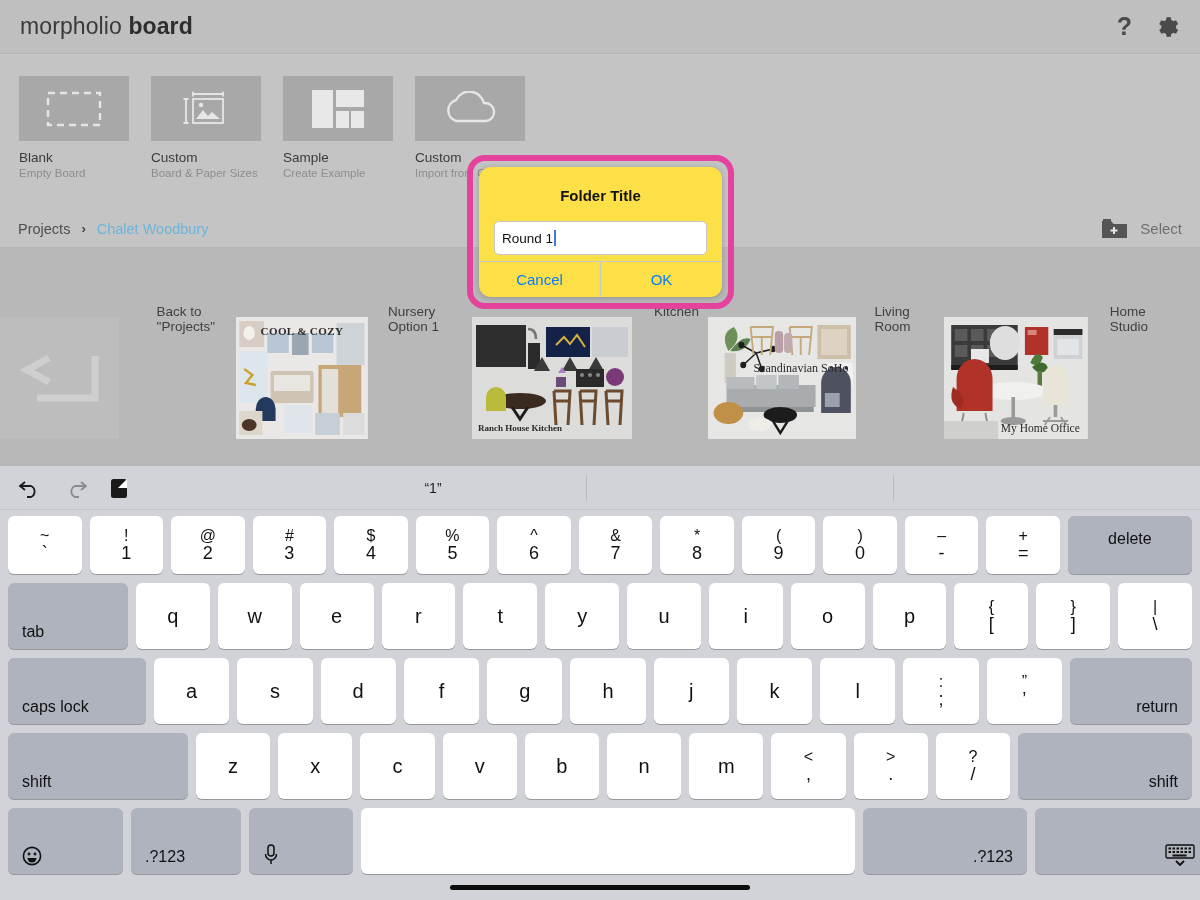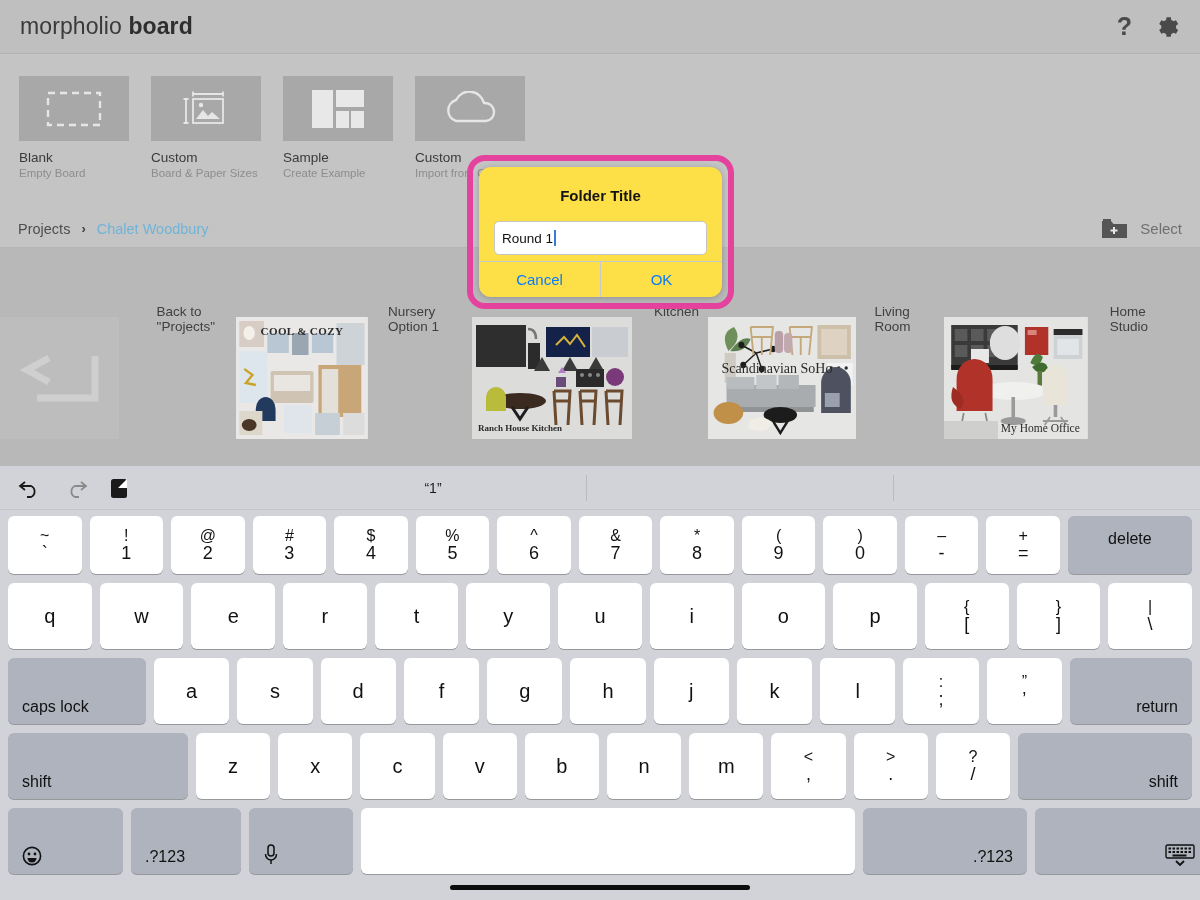--- a/index.html
+++ b/index.html
@@ -355,21 +355,21 @@
           <rect x="52" y="58" width="22" height="14" fill="#c2c6c9"></rect>
           <rect x="76" y="58" width="22" height="14" fill="#b3b7ba"></rect>
           <rect x="22" y="90" width="92" height="5" fill="#8f9396"></rect>
           <path d="M122 66 a16 16 0 0 1 32 0 v30 h-32z" fill="#4e5160"></path>
           <rect x="126" y="76" width="16" height="14" fill="#9aa0ad"></rect>
           <path d="M6 96 a16 11 0 0 1 32 0 a16 11 0 0 1 -32 0z" fill="#c08f48"></path>
           <ellipse cx="78" cy="98" rx="18" ry="8" fill="#1c1c1c"></ellipse>
           <path d="M70 104l8 12 8-12" fill="none" stroke="#1c1c1c" stroke-width="2.5"></path>
           <path d="M44 104 q14 -8 26 2 q-6 12 -26 6z" fill="#f0ede6"></path>
         </svg>
-        <div class="thumb-cap" style="top:44px; right:24px; font-size:14px;">Scandinavian SoHo</div>
+        <div class="thumb-cap" style="top:44px; right:8px; font-size:12px;">Scandinavian SoHo</div>
       </div>
       <div class="board-label">Living Room</div>
     </div>
 
     <div class="board">
       <div class="board-thumb">
         <svg class="thumb-inner" viewBox="0 0 160 122" preserveAspectRatio="none">
           <rect width="160" height="122" fill="#e4e4e2"></rect>
           <rect x="8" y="8" width="74" height="44" fill="#3a3a3a"></rect>
           <g fill="#5a5a5a">
@@ -488,20 +488,21 @@
           <span class="bot">-</span>
           </div>
         <div class="key">
           <span class="top">+</span>
           <span class="bot">=</span>
           </div>
         <div class="key mod delete center-al">delete</div>
       </div>
 
       <div class="kb-row row-q">
+        <div class="key mod tab">tab</div>
         <div class="key single">q</div>
         <div class="key single">w</div>
         <div class="key single">e</div>
         <div class="key single">r</div>
         <div class="key single">t</div>
         <div class="key single">y</div>
         <div class="key single">u</div>
         <div class="key single">i</div>
         <div class="key single">o</div>
         <div class="key single">p</div>

